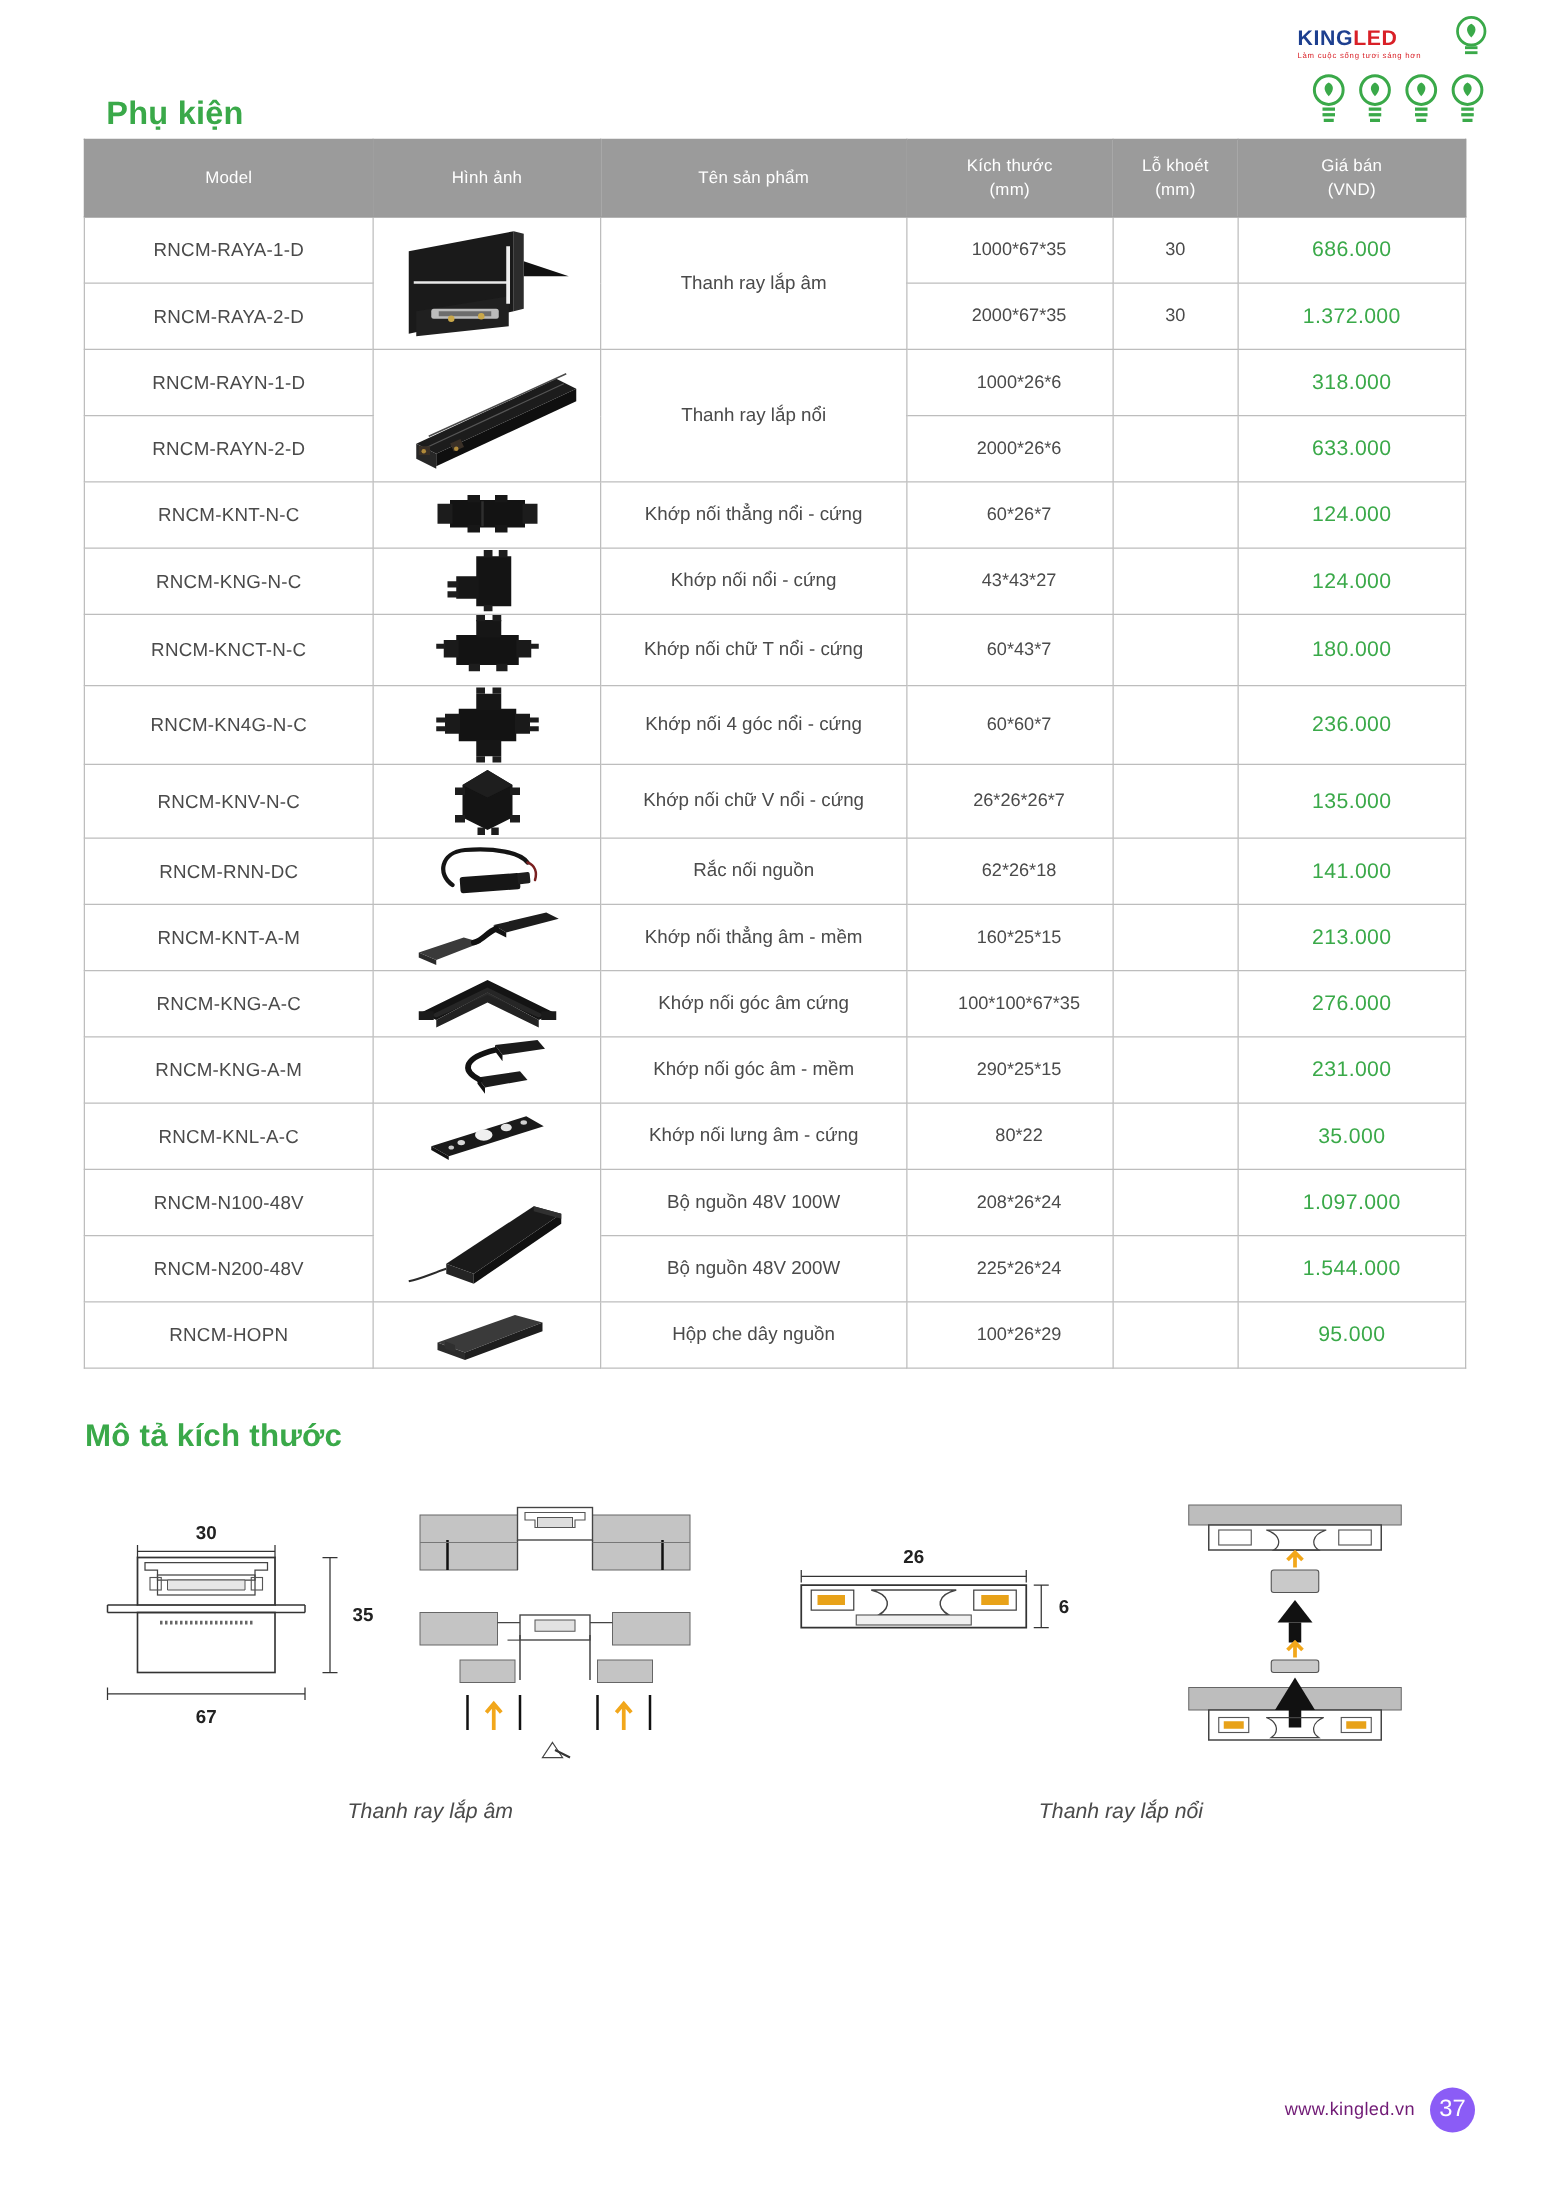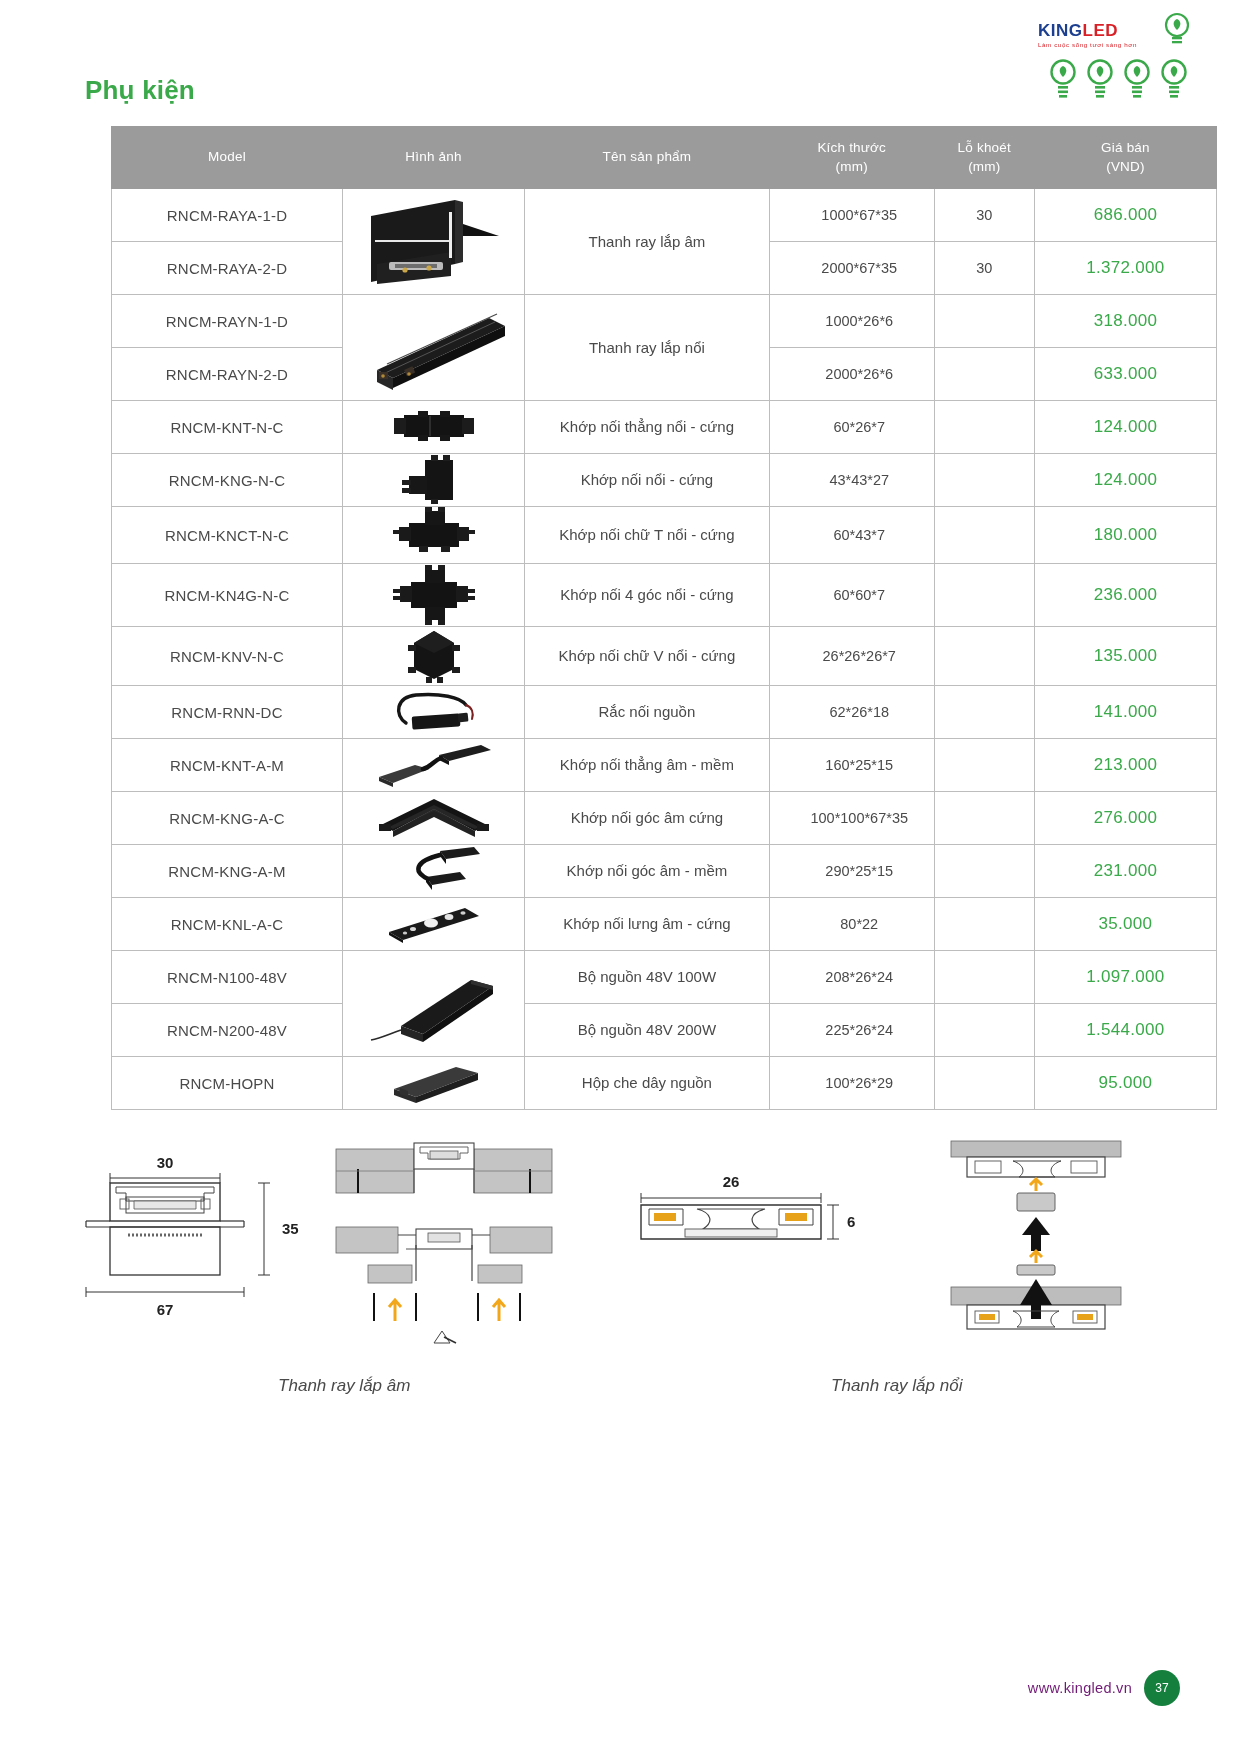--- a/index.html
+++ b/index.html
@@ -68,23 +68,22 @@
     font-weight: bold;
     color: #3aa949;
     letter-spacing: 0.2px;
     margin: 17px;
   }
 
   
   .table-wrap {
     position: absolute;
     left: 67px;
-    top: 126px;
+    top: 111px;
     width: 1106px;
-    margin-left: 44px;
   }
   table.catalog {
     width: 100%;
     border-collapse: collapse;
     table-layout: fixed;
   }
   table.catalog th,
   table.catalog td {
     border: 1px solid #bdbdbd;
     text-align: center;
@@ -184,23 +183,23 @@
     gap: 12px;
   }
   .footer-url {
     font-size: 14.5px;
     color: #701a75;
     letter-spacing: 0.3px;
   }
   .page-badge {
     width: 36px; height: 36px;
     border-radius: 50%;
-    background: #15803d;
+    background: #8b5cf6;
     color: #ffffff;
-    font-size: 12px;
+    font-size: 19px;
     display: flex;
     align-items: center;
     justify-content: center;
   }
 </style>
 </head>
 <body>
 
 <div class="page-header">
 
@@ -618,20 +617,21 @@
         <td class="size-cell">100*26*29</td>
         <td class="hole-cell"></td>
         <td class="price-cell">95.000</td>
       </tr>
 
     </tbody>
   </table>
 </div>
 
 <div class="dim-section">
+  <h2 class="dim-title">Mô tả kích thước</h2>
 
   <div class="dim-grid">
 
     <div class="dim-col">
       <div class="dim-figure">
         <svg width="540" height="215" viewBox="0 0 540 215" aria-hidden="true">
 
           <line x1="42" y1="38" x2="42" y2="48" stroke="#333" stroke-width="1"></line>
           <line x1="152" y1="38" x2="152" y2="48" stroke="#333" stroke-width="1"></line>
           <line x1="42" y1="43" x2="152" y2="43" stroke="#333" stroke-width="1"></line>

